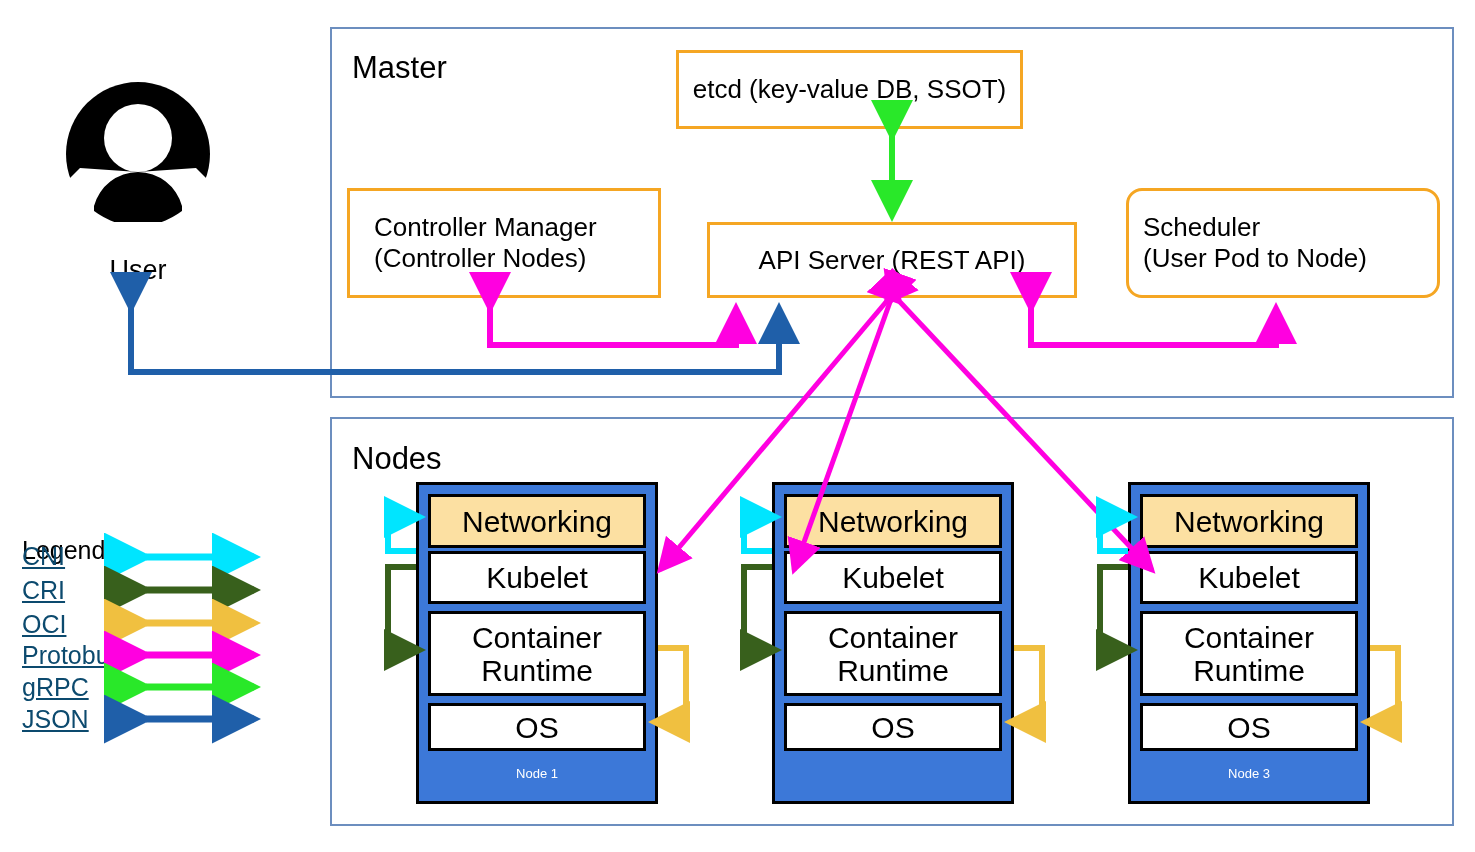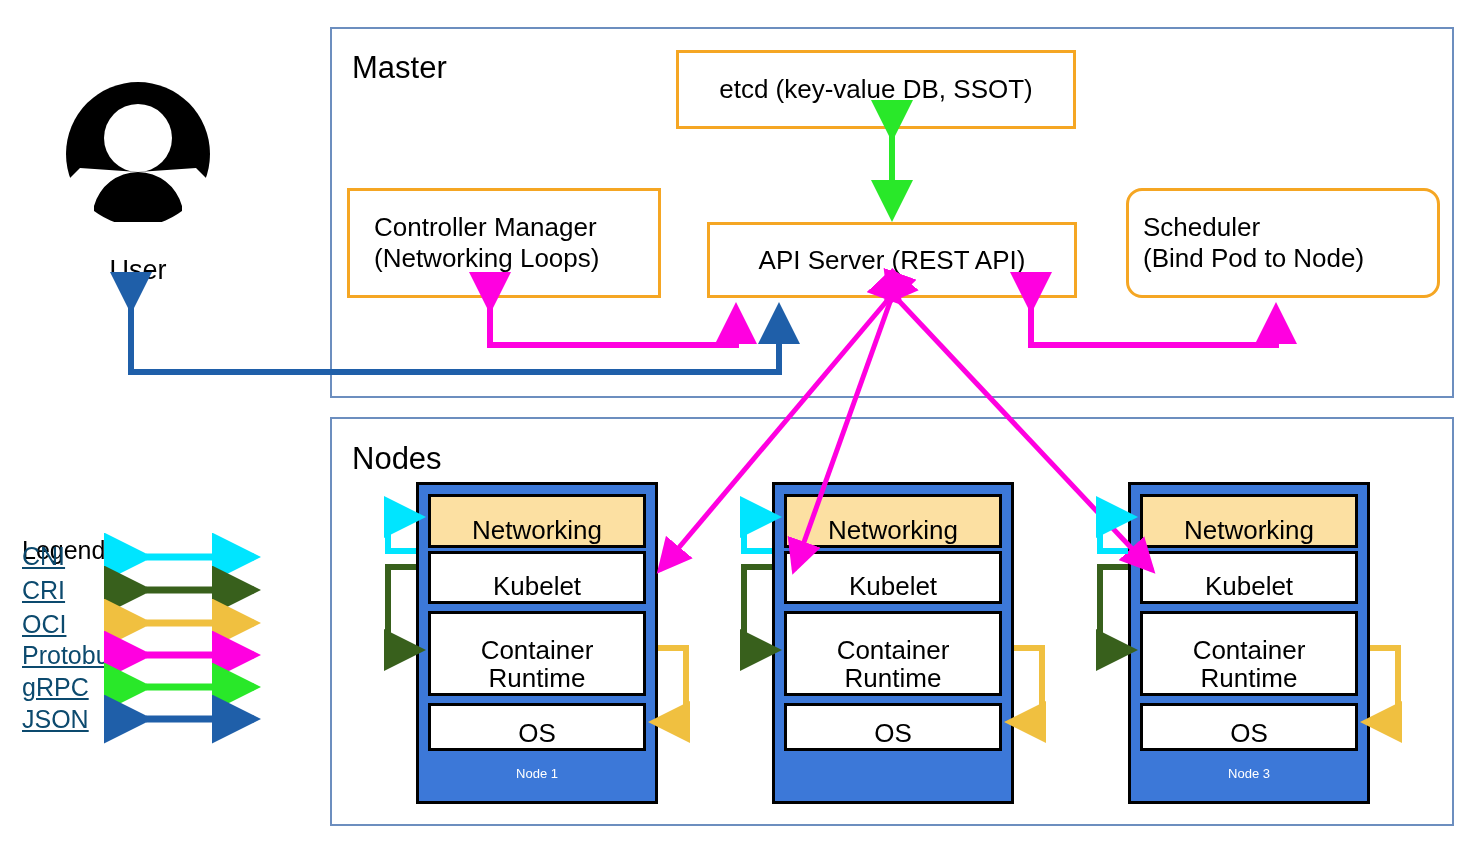--- a/index.html
+++ b/index.html
@@ -13,22 +13,22 @@
 
   
   .orange-box{position:absolute;border:3px solid #F5A623;background:#ffffff;box-sizing:border-box;
               display:flex;align-items:center;justify-content:center;text-align:center;
               font-size:26px;line-height:1.18;color:#000;}
   .orange-box.left{justify-content:flex-start;padding-left:14px;text-align:left;}
 
   
   .node{position:absolute;background:#3C78D8;border:3px solid #000;box-sizing:border-box;}
   .node-row{position:absolute;left:9px;right:9px;background:#ffffff;border:3px solid #000;
-            box-sizing:border-box;display:flex;align-items:flex-end;justify-content:center;
-            text-align:center;font-size:26px;line-height:1.1;color:#000;}
+            box-sizing:border-box;display:flex;align-items:center;justify-content:center;
+            text-align:center;font-size:30px;line-height:1.1;color:#000;}
   .node-row.networking{background:#FCE0A2;}
   .node-label{position:absolute;left:0;right:0;text-align:center;color:#ffffff;font-size:13px;}
 
   
   .legend-title{position:absolute;font-size:25px;color:#000;white-space:nowrap;}
   .legend-label{position:absolute;font-size:25px;color:#0c4a6e;white-space:nowrap;
                 text-decoration:underline;text-underline-offset:2px;}
 
   
   .user-label{position:absolute;font-size:27px;color:#000;text-align:center;}
@@ -44,39 +44,39 @@
     <circle cx="74" cy="58" r="34" fill="#ffffff"></circle>
     <path d="M74 92 a46 46 0 0 0 -44 34 l0 22 l-34 0 l0 -40 l20 -20 Z" fill="#ffffff"></path>
     <path d="M74 92 a46 46 0 0 1 44 34 l0 22 l34 0 l0 -40 l-20 -20 Z" fill="#ffffff"></path>
   </svg>
 </div>
 <div class="user-label" style="left:88px;top:255px;width:100px;">User</div>
 
 <div class="group" style="left:330px;top:27px;width:1124px;height:371px;"></div>
 <div class="group-title" style="left:352px;top:52px;">Master</div>
 
-<div class="orange-box" style="left:676px;top:50px;width:400px;height:79px;">
+<div class="orange-box" style="left:676px;top:50px;width:347px;height:79px;">
   <span>etcd (key-value DB, SSOT)</span>
 </div>
 
 <div class="orange-box left" style="left:347px;top:188px;width:314px;height:110px;padding-left:24px;">
   <span>
     <span>Controller Manager</span><br>
-    <span>(Networking Loops)</span>
+    <span>(Controller Nodes)</span>
   </span>
 </div>
 
 <div class="orange-box" style="left:707px;top:222px;width:370px;height:76px;align-items:center;">
   <span>API Server (REST API)</span>
 </div>
 
 <div class="orange-box left" style="left:1126px;top:188px;width:314px;height:110px;border-radius:16px;">
   <span>
     <span>Scheduler</span><br>
-    <span>(Bind Pod to Node)</span>
+    <span>(User Pod to Node)</span>
   </span>
 </div>
 
 <div class="group" style="left:330px;top:417px;width:1124px;height:409px;"></div>
 <div class="group-title" style="left:352px;top:443px;">Nodes</div>
 
 <div class="node" style="left:416px;top:482px;width:242px;height:322px;">
   <div class="node-row networking" style="top:9px;height:54px;">
     <span>Networking</span>
   </div>

